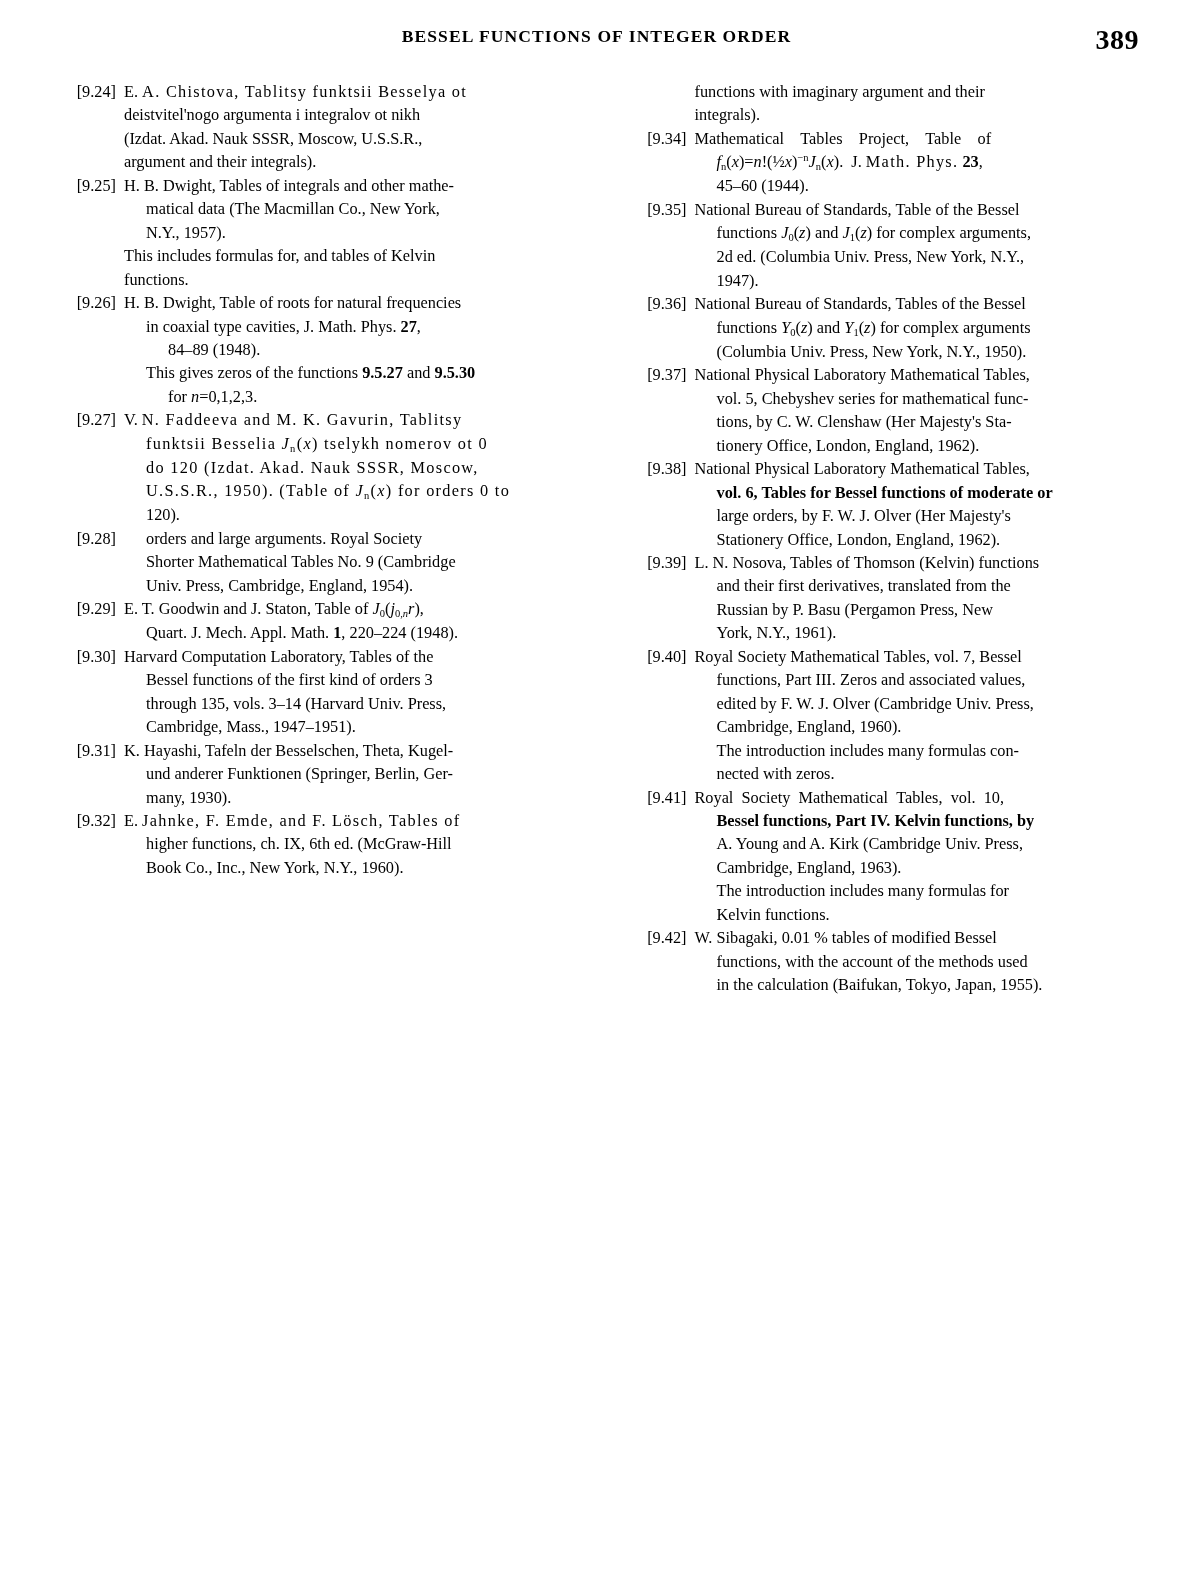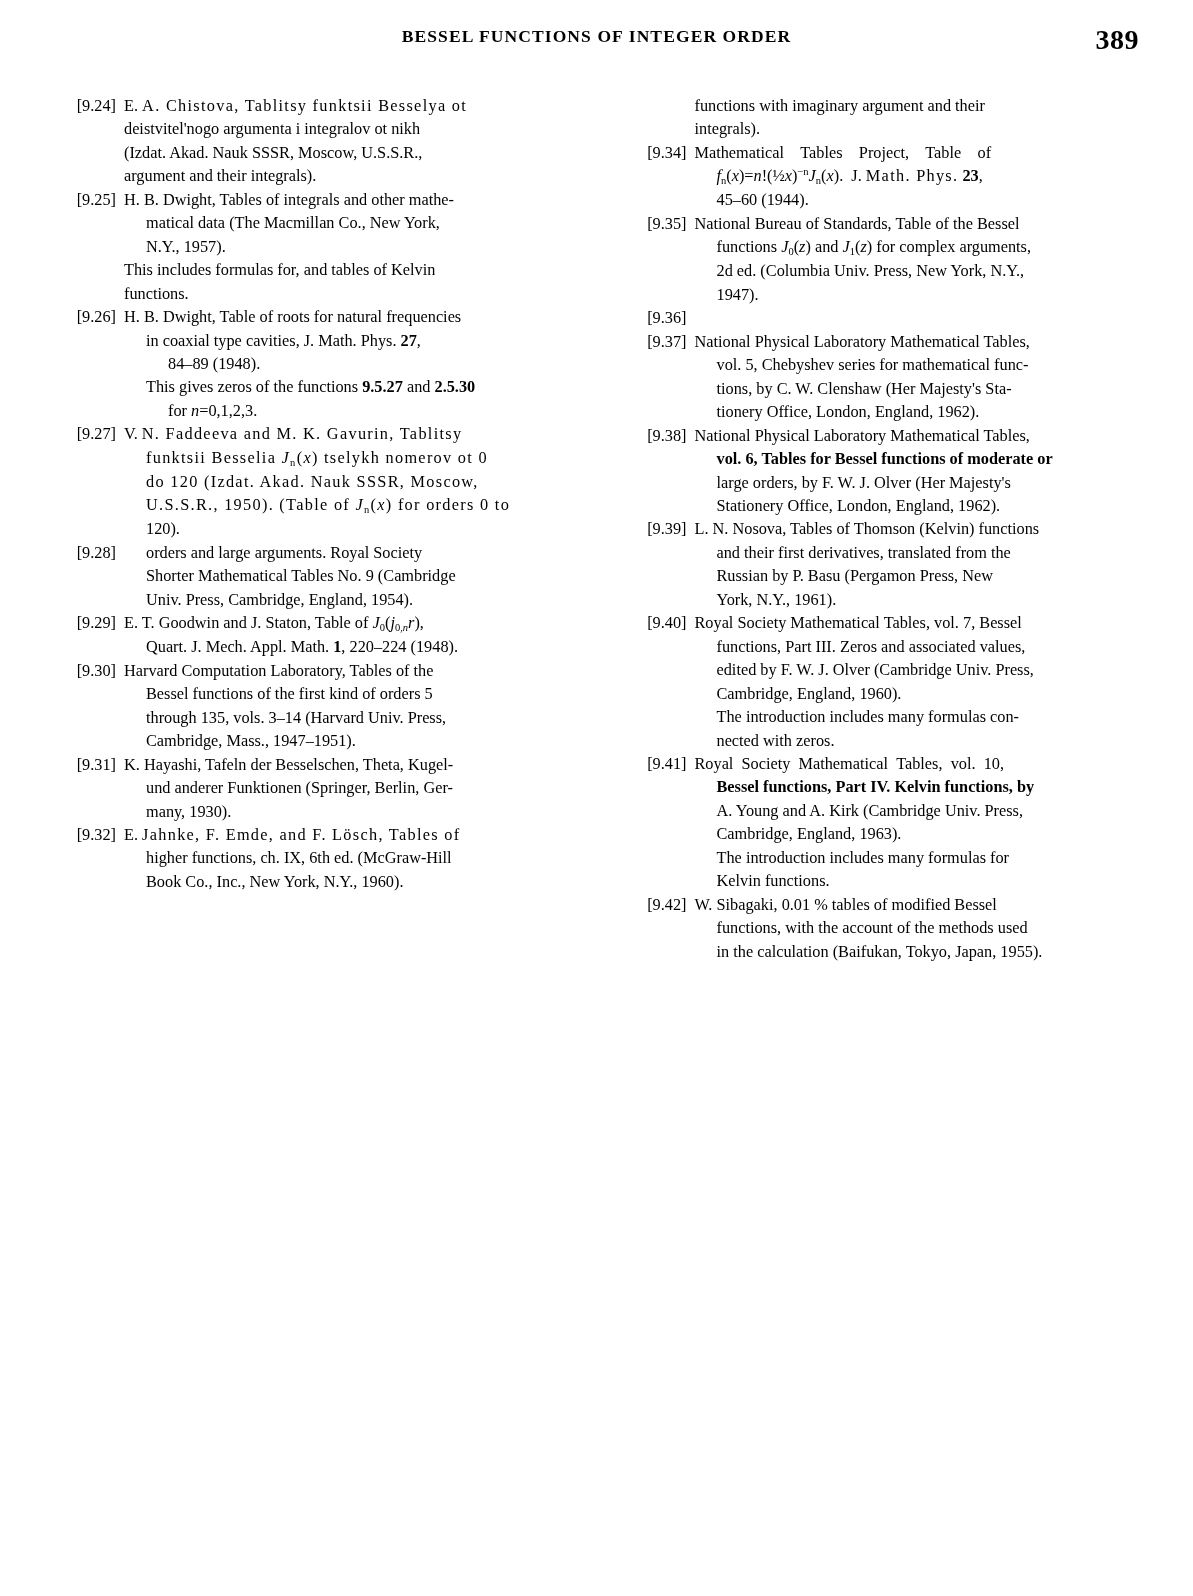--- a/index.html
+++ b/index.html
@@ -40,21 +40,21 @@
     position: absolute;
     right: 0px;
     top: -2px;
     font-family: "Liberation Serif", serif;
     font-size: 28px;
     font-weight: bold;
     letter-spacing: 0.5px;
   }
   .columns {
     display: flex;
-    margin-top: 28px;
+    margin-top: 14px;
     align-items: flex-start;
   }
   .col {
     width: 520px;
   }
   .col-left {
     padding-right: 14px;
   }
   .gutter {
     width: 28px;
@@ -143,21 +143,21 @@
           <p>functions.</p>
         </div>
       </div>
 
       <div class="ref">
         <div class="ref-tag">[9.26]</div>
         <div class="ref-body">
           <p>H. B. Dwight, Table of roots for natural frequencies</p>
           <p style="text-indent:22px;">in coaxial type cavities, J. Math. Phys. <span class="bold">27</span>,</p>
           <p style="text-indent:44px;">84–89 (1948).</p>
-          <p class="ref-note" style="text-indent:22px;">This gives zeros of the functions <span class="bold">9.5.27</span> and <span class="bold">2.5.30</span></p>
+          <p class="ref-note" style="text-indent:22px;">This gives zeros of the functions <span class="bold">9.5.27</span> and <span class="bold">9.5.30</span></p>
           <p style="text-indent:44px;">for <i>n</i>=0,1,2,3.</p>
         </div>
       </div>
 
       <div class="ref">
         <div class="ref-tag">[9.27]</div>
         <div class="ref-body">
           <p>V. <span class="spaced">N. Faddeeva and M. K. Gavurin, Tablitsy</span></p>
           <p style="text-indent:22px;"><span class="spaced">funktsii Besselia <i>J</i><sub>n</sub>(<i>x</i>) tselykh nomerov ot 0</span></p>
           <p style="text-indent:22px;"><span class="spaced">do 120 (Izdat. Akad. Nauk SSSR, Moscow,</span></p>
@@ -180,21 +180,21 @@
         <div class="ref-body">
           <p>E. T. Goodwin and J. Staton, Table of <i>J</i><sub>0</sub>(<i>j</i><sub>0,<i>n</i></sub><i>r</i>),</p>
           <p style="text-indent:22px;">Quart. J. Mech. Appl. Math. <span class="bold">1</span>, 220–224 (1948).</p>
         </div>
       </div>
 
       <div class="ref">
         <div class="ref-tag">[9.30]</div>
         <div class="ref-body">
           <p>Harvard Computation Laboratory, Tables of the</p>
-          <p style="text-indent:22px;">Bessel functions of the first kind of orders 5</p>
+          <p style="text-indent:22px;">Bessel functions of the first kind of orders 3</p>
           <p style="text-indent:22px;">through 135, vols. 3–14 (Harvard Univ. Press,</p>
           <p style="text-indent:22px;">Cambridge, Mass., 1947–1951).</p>
         </div>
       </div>
 
       <div class="ref">
         <div class="ref-tag">[9.31]</div>
         <div class="ref-body">
           <p>K. Hayashi, Tafeln der Besselschen, Theta, Kugel-</p>
           <p style="text-indent:22px;">und anderer Funktionen (Springer, Berlin, Ger-</p>
@@ -240,20 +240,25 @@
         <div class="ref-body">
           <p>National Bureau of Standards, Table of the Bessel</p>
           <p style="text-indent:22px;">functions <i>J</i><sub>0</sub>(<i>z</i>) and <i>J</i><sub>1</sub>(<i>z</i>) for complex arguments,</p>
           <p style="text-indent:22px;">2d ed. (Columbia Univ. Press, New York, N.Y.,</p>
           <p style="text-indent:22px;">1947).</p>
         </div>
       </div>
 
       <div class="ref">
         <div class="ref-tag">[9.36]</div>
+        <div class="ref-body">
+          <p>National Bureau of Standards, Tables of the Bessel</p>
+          <p style="text-indent:22px;">functions <i>Y</i><sub>0</sub>(<i>z</i>) and <i>Y</i><sub>1</sub>(<i>z</i>) for complex arguments</p>
+          <p style="text-indent:22px;">(Columbia Univ. Press, New York, N.Y., 1950).</p>
+        </div>
       </div>
 
       <div class="ref">
         <div class="ref-tag">[9.37]</div>
         <div class="ref-body">
           <p>National Physical Laboratory Mathematical Tables,</p>
           <p style="text-indent:22px;">vol. 5, Chebyshev series for mathematical func-</p>
           <p style="text-indent:22px;">tions, by C. W. Clenshaw (Her Majesty's Sta-</p>
           <p style="text-indent:22px;">tionery Office, London, England, 1962).</p>
         </div>

